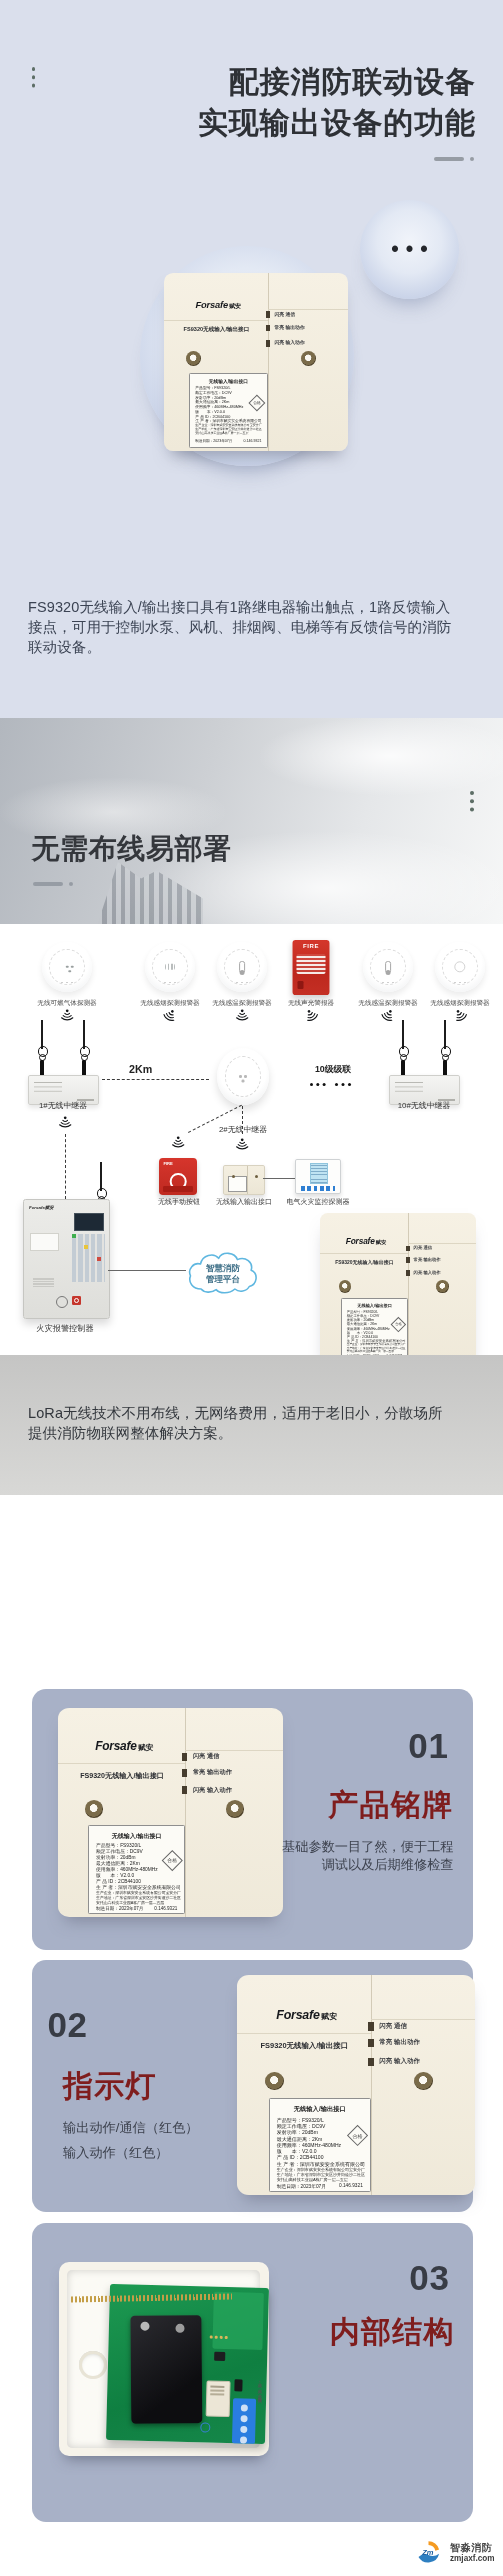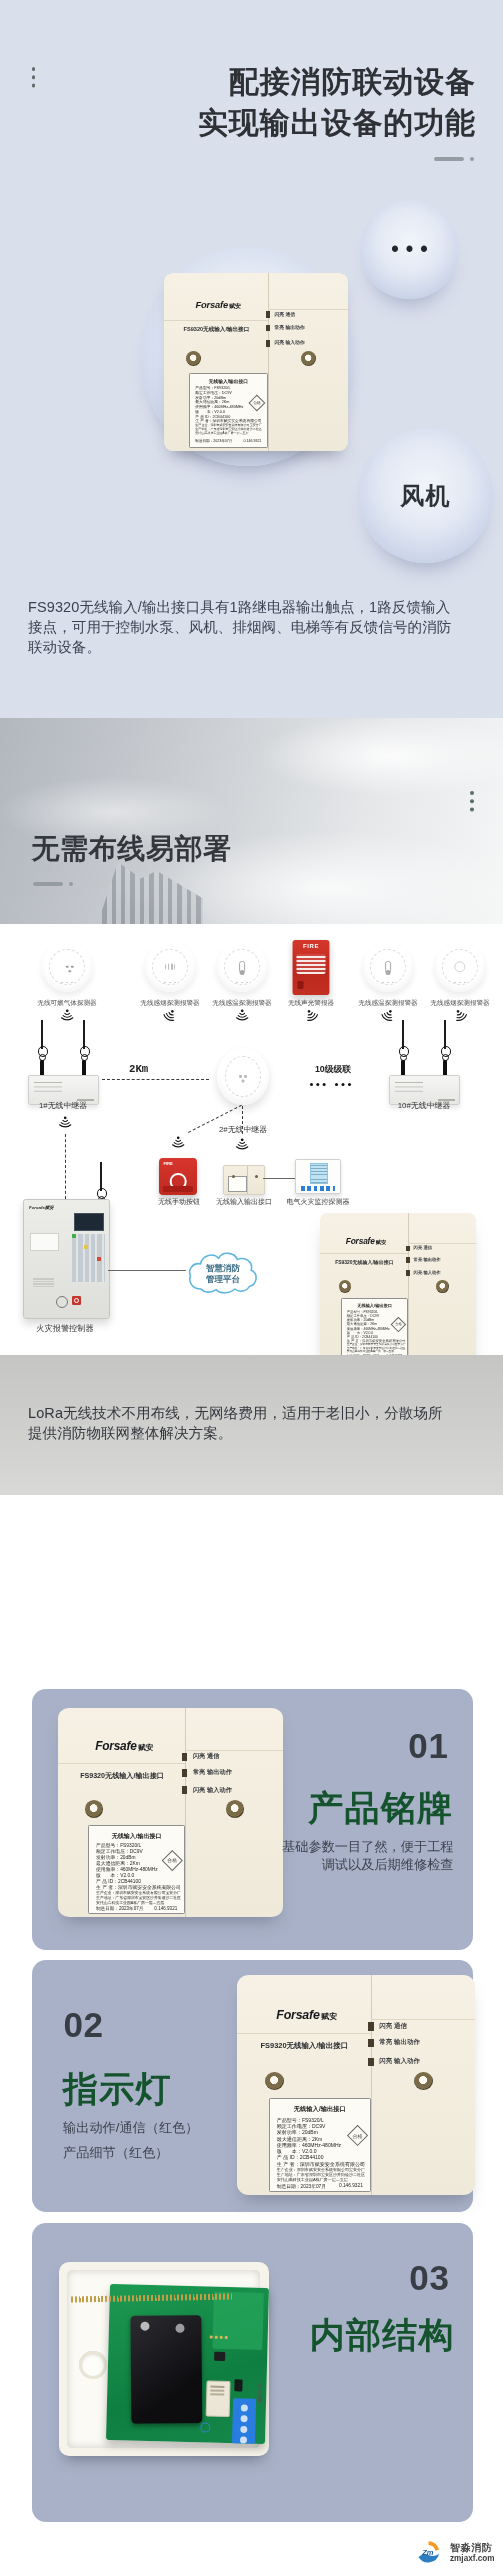--- a/index.html
+++ b/index.html
@@ -177,21 +177,21 @@
      background:linear-gradient(180deg,#c5c5c4,#d8d8d6);}
 
   
   #detailhead{left:0;top:1495px;width:504px;height:194px;background:#fff;}
   .h2{position:absolute;right:26.4px;font-size:29px;font-weight:bold;color:#2e3136;
      letter-spacing:1.3px;white-space:nowrap;}
 
   
   .card{position:absolute;left:31.5px;width:441px;background:#a8b1c7;border-radius:14px;}
   .cnum{position:absolute;font-size:35px;font-weight:800;color:#383c45;letter-spacing:0.6px;}
-  .ctitle{position:absolute;font-size:35px;font-weight:bold;color:#14532d;letter-spacing:1.3px;white-space:nowrap;}
+  .ctitle{position:absolute;font-size:30px;font-weight:bold;color:#7f1d1d;letter-spacing:1.3px;white-space:nowrap;}
   .cdesc{position:absolute;font-size:13.2px;line-height:18px;color:#3d424e;}
   .dline{white-space:normal;}
   .card2-lines .dline{margin-bottom:7px;}
   .card3-desc{font-size:12.6px;line-height:20px;color:#3d424e;}
 
   
   .inphoto{position:absolute;left:22px;top:35px;width:222px;height:203px;}
   .case{position:absolute;left:5px;top:3.8px;width:210px;height:194px;background:#f6f3ea;
      border-radius:10px;box-shadow:0 8.8px 14px -6.3px rgba(70,75,95,.55);}
   .cavity{position:absolute;inset:8.2px;background:#fbfaf5;border-radius:5px;
@@ -239,23 +239,20 @@
     <div class="h1" style="top:103px;">实现输出设备的功能</div>
     <div class="dashdot abs" style="left:434px;top:157px;">
       <span class="bar"></span>
         <span class="dot"></span>
     </div>
 
     <div class="bubble" style="left:140px;top:246px;width:214px;height:220px;"></div>
     <div class="bubble" style="left:360px;top:200px;width:99px;height:99px;">
       <span class="bdots">•••</span>
     </div>
-    <div class="bubble" style="left:358px;top:428px;width:135px;height:135px;">
-      <span class="blabel">风机</span>
-    </div>
 
     <div class="device-slot" style="left:164px;top:273px;width:184px;height:178px;font-size:1.8px;">
   <div class="dev">
     <i class="divider"></i>
     <i class="seamL"></i>
     <i class="seamR"></i>
     <div class="dlogo"><b class="len">Forsafe</b><span class="lcn">赋安</span></div>
     <div class="dmodel">FS9320无线输入/输出接口</div>
     <i class="led l1"></i>
     <i class="led l2"></i>
@@ -398,21 +395,21 @@
     <div class="ant" style="left:77px;top:96px;">
         <i class="rod"></i>
         <i class="coil"></i>
         <i class="coil2"></i>
         <i class="base"></i>
       </div>
     <div class="rbox" style="left:28px;top:151px;"></div>
     <div class="dlabel2" style="left:25px;top:176px;width:76px;">1#无线中继器</div>
 
     <div class="dashH" style="left:102px;top:155px;width:107px;"></div>
-    <div class="kmlabel" style="left:129px;top:139px;font-family:Liberation Mono, monospace;">2Km</div>
+    <div class="kmlabel" style="left:129px;top:139px;">2Km</div>
 
     <div class="bigdet" style="left:217px;top:124px;"></div>
     <div class="dlabel2" style="left:205px;top:200px;width:76px;">2#无线中继器</div>
 
     <div class="cascade" style="left:295px;top:140px;width:76px;">10级级联</div>
     <i class="cdots" style="left:310px;top:159px;"></i>
 
     <div class="ant" style="left:396px;top:96px;">
         <i class="rod"></i>
         <i class="coil"></i>
@@ -593,25 +590,25 @@
             </div>
     </div>
   </div>
 </div>
     <div class="cnum" style="right:24px;top:37px;">01</div>
     <div class="ctitle" style="right:19px;top:96px;">产品铭牌</div>
     <div class="cdesc" style="right:19px;top:149px;width:176px;text-align:right;">基础参数一目了然，便于工程调试以及后期维修检查</div>
   </section>
 
   <section class="card" style="top:1960px;height:252px;">
-    <div class="cnum" style="left:32px;top:45px;">02</div>
+    <div class="cnum" style="left:16px;top:45px;">02</div>
     <div class="ctitle" style="left:31.5px;top:106px;">指示灯</div>
     <div class="cdesc card2-lines" style="left:31.5px;top:159px;width:176px;">
         <div class="dline">输出动作/通信（红色）</div>
-        <div class="dline">产品细节（红色）</div>
+        <div class="dline">输入动作（红色）</div>
       </div>
     <div class="device-slot" style="left:205px;top:15px;width:238px;height:220px;font-size:2.4px;">
   <div class="dev">
     <i class="divider"></i>
     <i class="seamL"></i>
     <i class="seamR"></i>
     <div class="dlogo"><b class="len">Forsafe</b><span class="lcn">赋安</span></div>
     <div class="dmodel">FS9320无线输入/输出接口</div>
     <i class="led l1"></i>
     <i class="led l2"></i>

